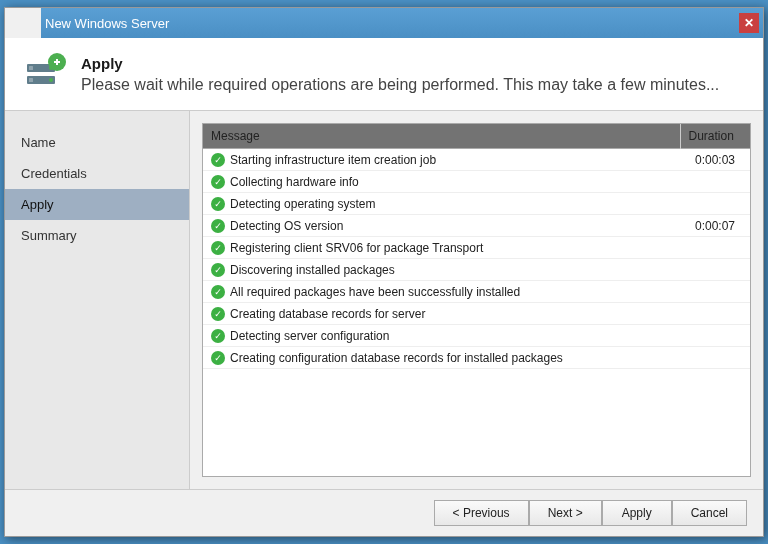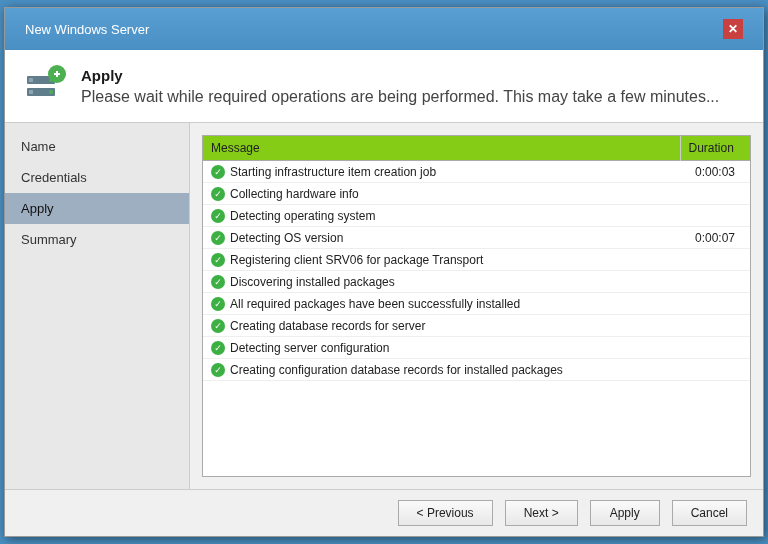--- a/index.html
+++ b/index.html
@@ -10,29 +10,30 @@
       height: 530px;
       background: #f0f0f0;
       border: 1px solid #999;
       box-shadow: 2px 2px 10px rgba(0,0,0,0.5);
       display: flex;
       flex-direction: column;
     }
 
     .title-bar {
       background: linear-gradient(to bottom, #5a9fd4, #4a8fc4);
-      height: 42px;
+      height: 30px;
       display: flex;
       align-items: center;
       justify-content: space-between;
-      padding: 0 20px;
+      padding: 0 4px;
       color: white;
       font-size: 13px;
       font-weight: normal;
       flex-shrink: 0;
+      margin-left: 36px;
     }
 
     .title-bar-close {
       background: #c94040;
       border: none;
       color: white;
       width: 20px;
       height: 20px;
       font-size: 12px;
       cursor: pointer;
@@ -79,21 +80,21 @@
     .content-area {
       display: flex;
       flex: 1;
       overflow: hidden;
     }
 
     .sidebar {
       width: 185px;
       background: #e8e8e8;
       border-right: 1px solid #ccc;
-      padding: 8px 0;
+      padding: 16px 0;
       flex-shrink: 0;
     }
 
     .sidebar-item {
       padding: 8px 16px;
       font-size: 13px;
       color: #333;
       cursor: pointer;
     }
 
@@ -118,21 +119,21 @@
       overflow-y: auto;
       font-size: 12px;
     }
 
     .log-table table {
       width: 100%;
       border-collapse: collapse;
     }
 
     .log-table thead tr {
-      background: #84cc16;
+      background: #737373;
       border-bottom: 1px solid #aaa;
       border-radius: 7px;
     }
 
     .log-table thead th {
       padding: 5px 8px;
       text-align: left;
       font-weight: normal;
       font-size: 12px;
       color: #222;
@@ -198,21 +199,21 @@
       font-size: 6px;
       color: #3cb043;
     }
 
     .footer {
       padding: 10px 16px;
       background: #f0f0f0;
       border-top: 1px solid #ccc;
       display: flex;
       justify-content: flex-end;
-      gap: 12px;
+      gap: 0;
       flex-shrink: 0;
     }
 
     .footer button {
       padding: 5px 18px;
       font-size: 12px;
       border: 1px solid #aaa;
       background: linear-gradient(to bottom, #fafafa, #e8e8e8);
       cursor: pointer;
       color: #222;

